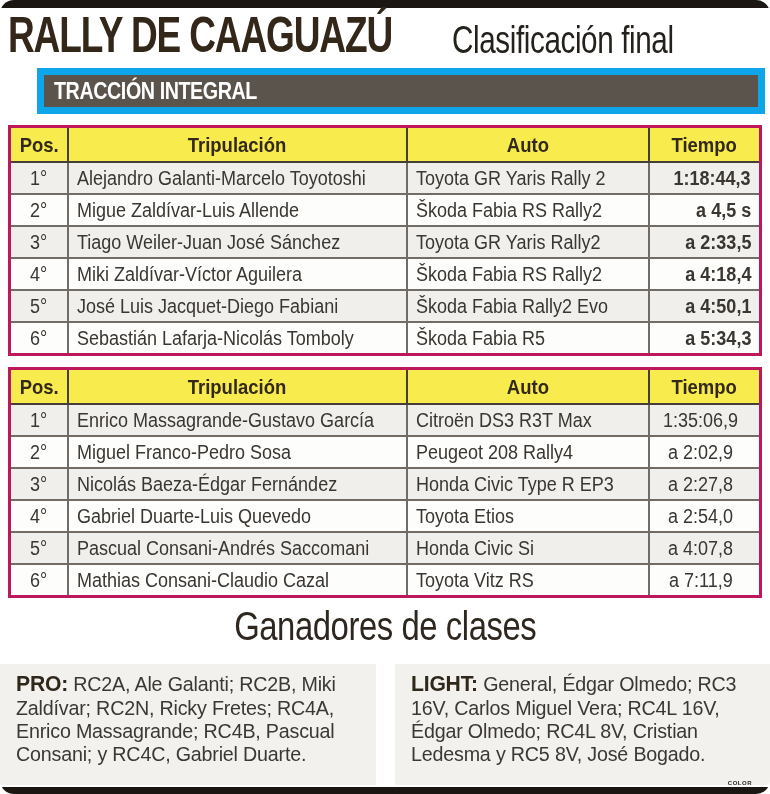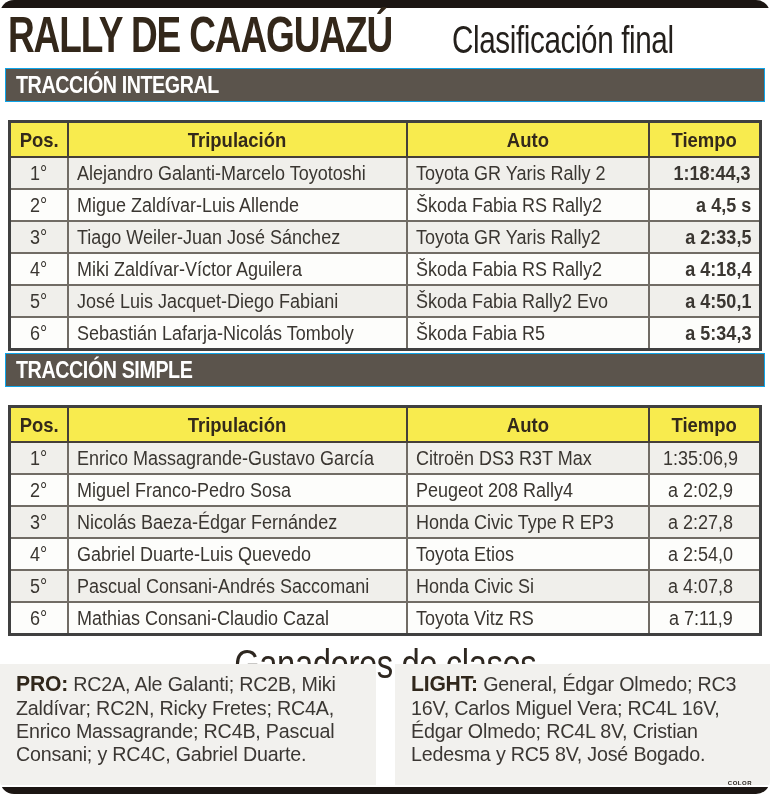--- a/index.html
+++ b/index.html
@@ -11,27 +11,27 @@
   .bottom-rule {position:absolute; left:0; bottom:0; width:100%; height:7px;}
 
   .masthead {position:relative; height:58px;}
   .title {position:absolute; left:8px; bottom:2px; font-size:50px; font-weight:bold;
           color:#33271a; letter-spacing:-1.5px; white-space:nowrap;
           transform:scaleX(.74); transform-origin:0 100%;}
   .subtitle {position:absolute; left:452px; bottom:4px; font-size:38px; color:#24201c;
           letter-spacing:-0.5px; white-space:nowrap; transform:scaleX(.78); transform-origin:0 100%;}
 
   .content {padding:0 5px;}
-  .section-bar {margin-top:2px; background:#5b544c; border:1px solid #0ea5e9;
-          height:32px; display:flex; align-items:center; padding-left:10px;}
+  .section-bar {margin-top:2px; background:#5b544c; border:7px solid #0ea5e9;
+          height:32px; display:flex; align-items:center; padding-left:10px;margin-left:32px;}
   .bar-label {color:#ffffff; font-weight:bold; font-size:24px; letter-spacing:-0.5px;
           white-space:nowrap; transform:scaleX(.82); transform-origin:0 50%;}
 
-  table.results {border-collapse:collapse; width:calc(100% - 6px); margin:18px 3px 0 3px;
-          table-layout:fixed; border:3px solid #404040;}
+  table.results {border-collapse:collapse; width:calc(100% - 6px); margin:11px 3px 0 3px;
+          table-layout:fixed; border:3px solid #be185d;}
   table.results th {background:#f8eb4e; color:#33291b; font-size:21px; font-weight:bold;
           border:2px solid #453f38; padding:5px 4px; text-align:center; line-height:1.1;}
   table.results th .cond {display:inline-block; transform:scaleX(.88); transform-origin:50% 50%; white-space:nowrap;}
   table.results td {background:#fdfdfb; color:#3a3631; font-size:20px; line-height:1.1;
           border:2px solid #716c65; padding:4px 8px; white-space:nowrap; overflow:hidden;}
   table.results tr:nth-child(odd) td {background:#f0efeb;}
   table.results td .cond {display:inline-block; transform:scaleX(.9); transform-origin:0 50%; white-space:nowrap;}
   table.results td:first-child {text-align:center;}
   table.results td:first-child .cond {transform-origin:50% 50%;}
   .time-right td:nth-child(4) {text-align:right;font-weight:bold;}
@@ -121,23 +121,20 @@
           </tr>
           <tr>
             <td><span class="cond">6°</span></td>
             <td><span class="cond">Sebastián Lafarja-Nicolás Tomboly</span></td>
             <td><span class="cond">Škoda Fabia R5</span></td>
             <td><span class="cond">a 5:34,3</span></td>
           </tr>
         </tbody>
     </table>
 
-    <div class="section-bar">
-      <span class="bar-label">TRACCIÓN SIMPLE</span>
-    </div>
 
     <table class="results time-left">
       <colgroup>
           <col style="width:58px">
           <col>
           <col style="width:242px">
           <col style="width:112px">
         </colgroup>
       <thead>
         <tr>

